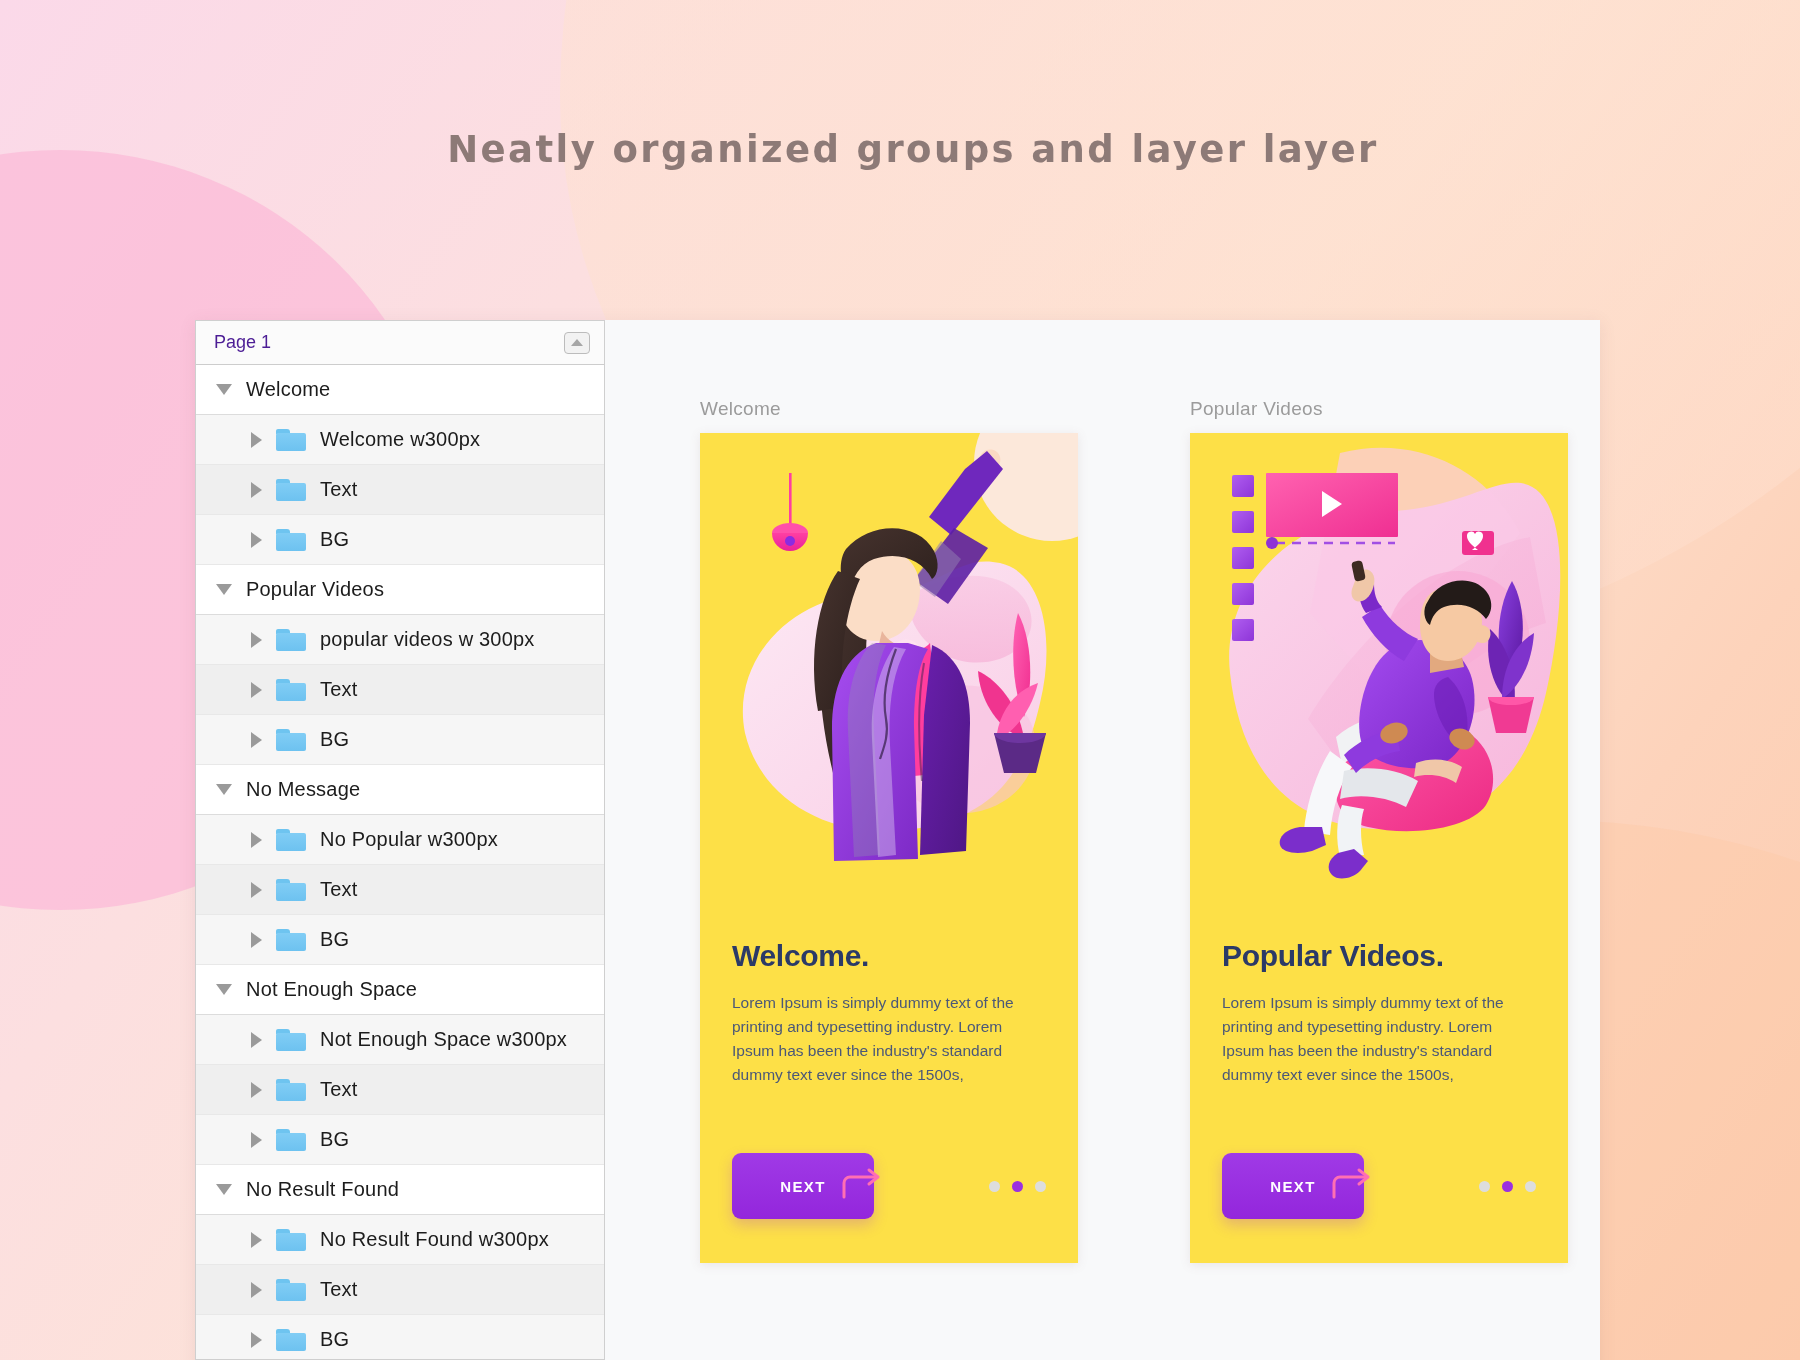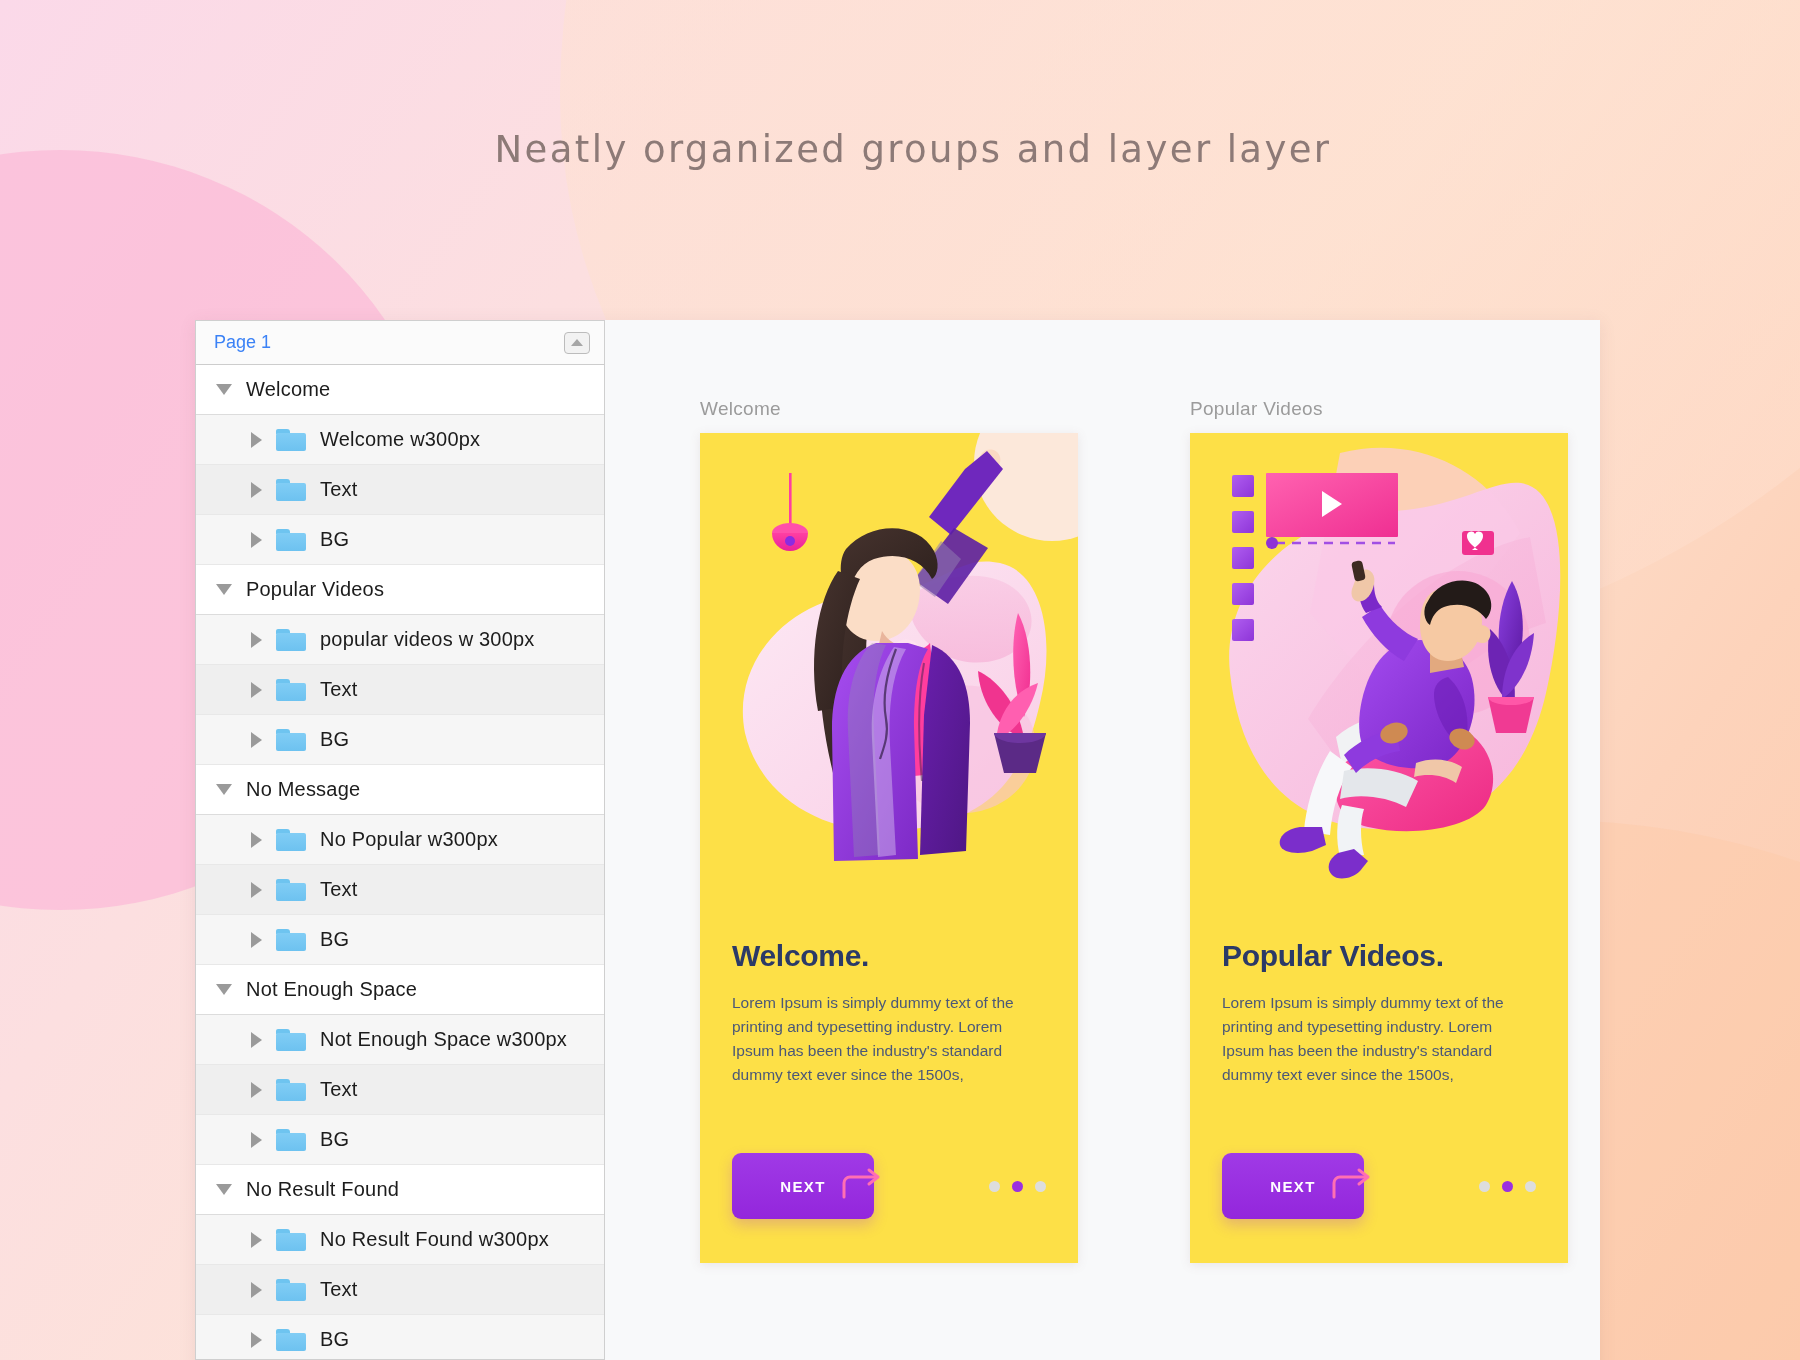--- a/index.html
+++ b/index.html
@@ -39,21 +39,21 @@
   }
 
   
   .headline {
     position: absolute;
     left: 0; right: 0; top: 128px;
     text-align: center;
     font-size: 37px;
     letter-spacing: 2.4px;
     color: #8d7a77;
-    font-weight: 400;
+    font-weight: 700;
     font-family: "DejaVu Sans", sans-serif;
     padding-left: 26px;
   }
 
   
   .canvas-card {
     position: absolute;
     left: 195px; top: 320px;
     width: 1405px; height: 1070px;
     background: #f8f9fa;
@@ -71,21 +71,21 @@
   }
   .panel-header {
     height: 44px;
     display: flex;
     align-items: center;
     justify-content: space-between;
     padding: 0 14px 0 18px;
     background: #fbfbfb;
     border-bottom: 1px solid #cdcdcd;
   }
-  .panel-header-title { font-size: 18px; color: #3b82f6; font-weight: 400; }
+  .panel-header-title { font-size: 18px; color: #4c1d95; font-weight: 400; }
   .collapse-btn {
     width: 26px; height: 22px;
     border: 1.5px solid #bcbcbc;
     border-radius: 4px;
     background: #f2f2f2;
     display: flex; align-items: center; justify-content: center;
   }
   .collapse-btn i {
     display: block;
     width: 0; height: 0;

